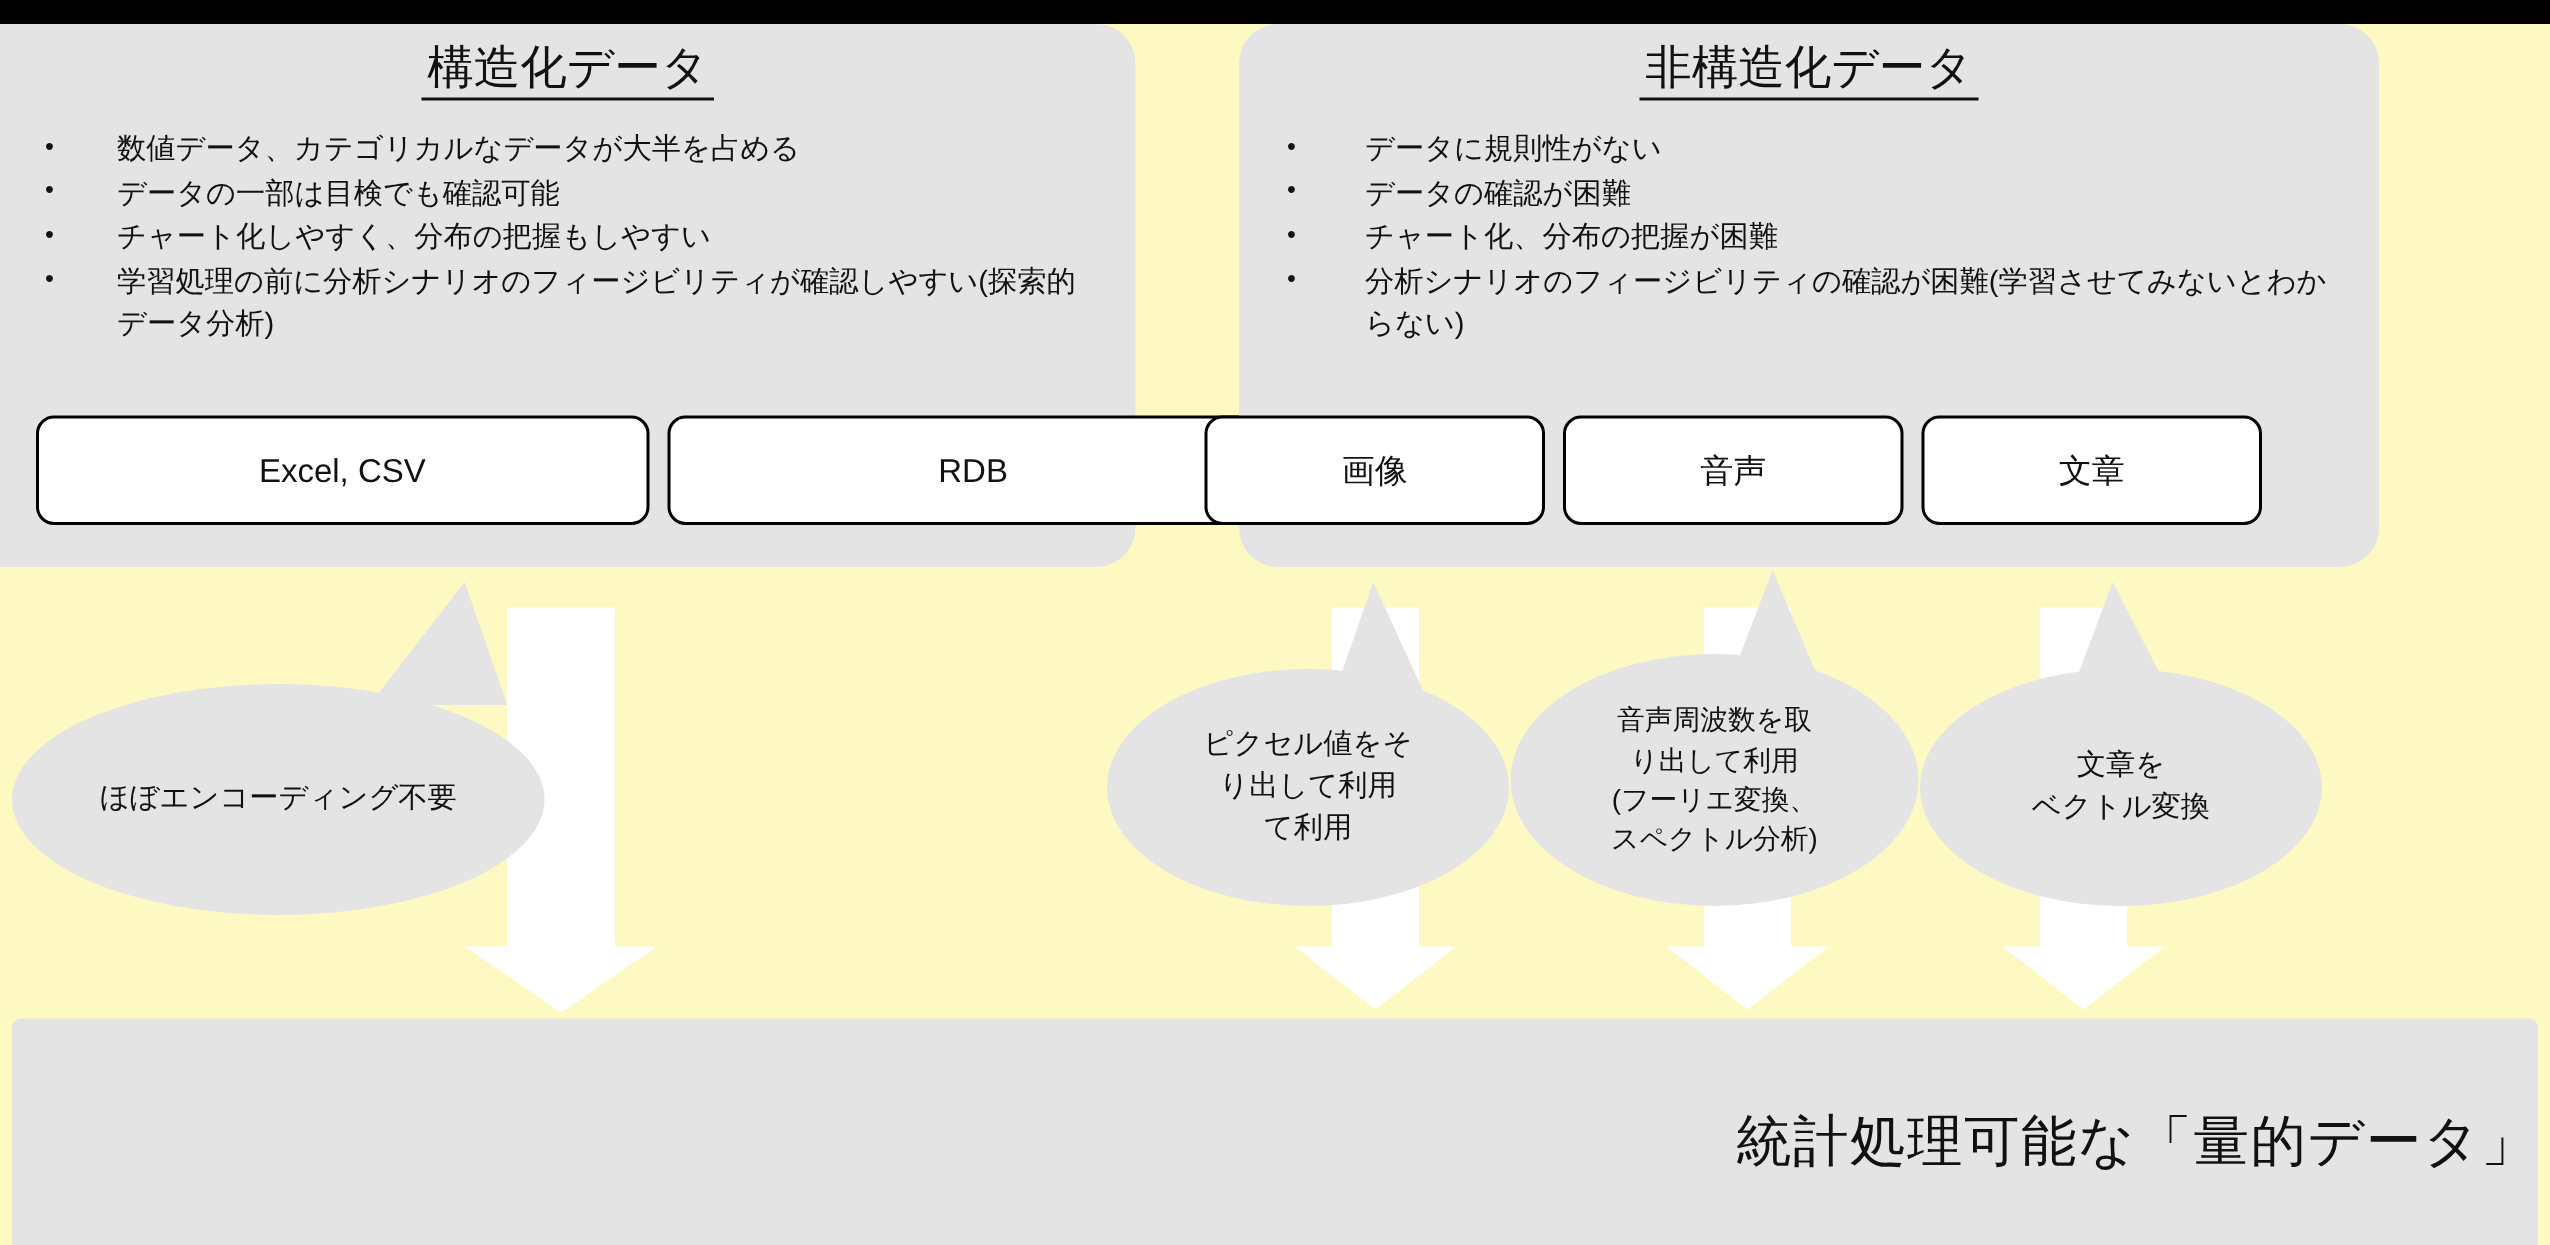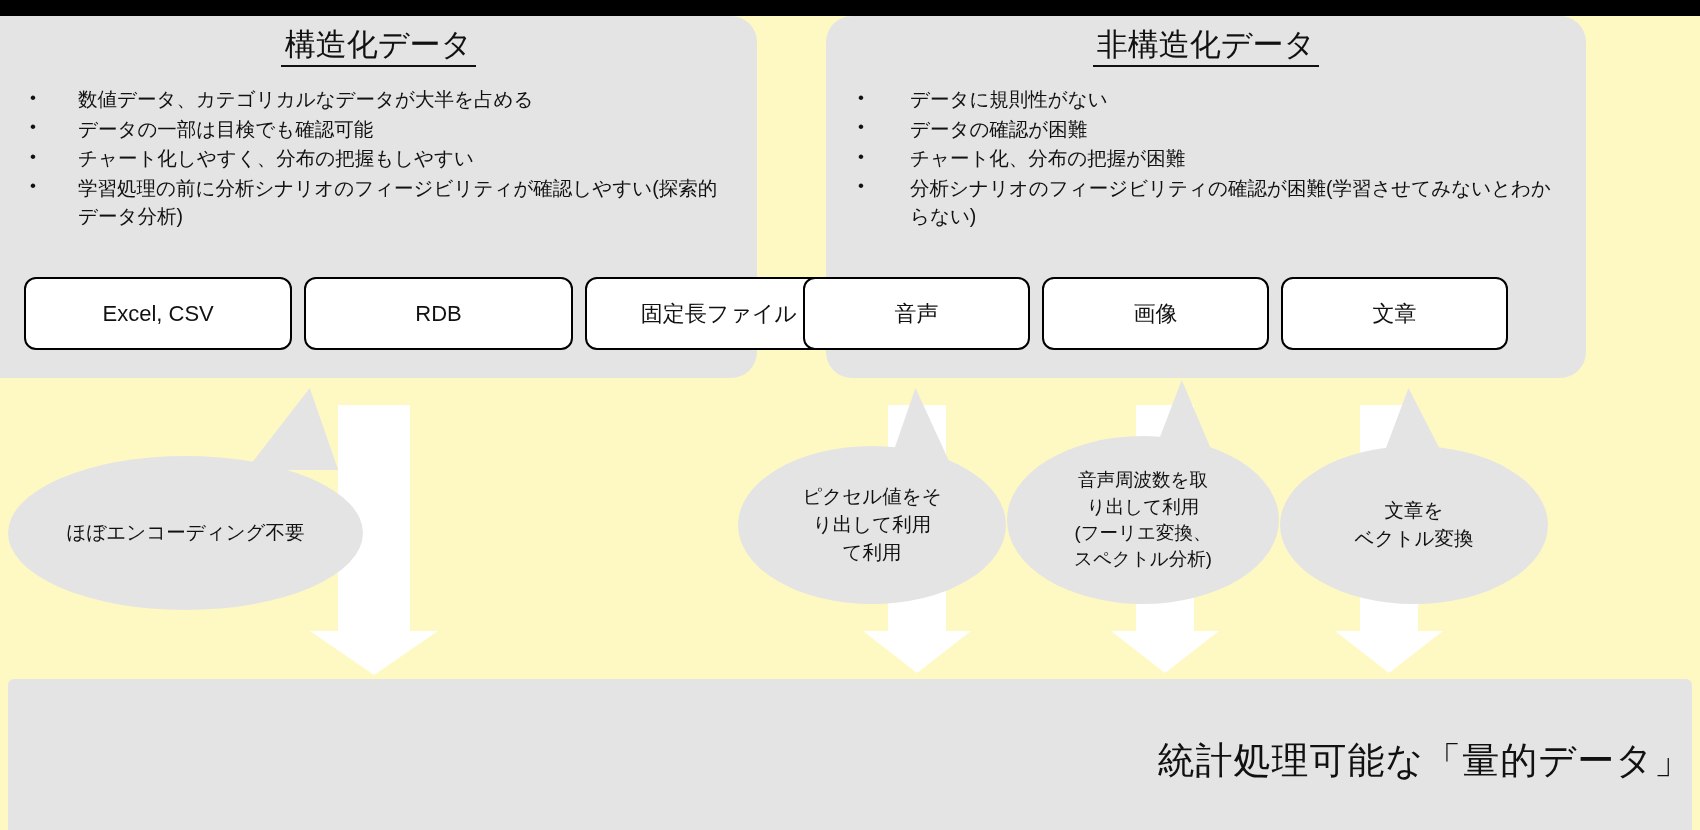--- a/index.html
+++ b/index.html
@@ -210,23 +210,20 @@
     </ul>
   </div>
 
   <div class="boxrow" id="boxrow-structured">
     <div class="srcbox">
       <span>Excel, CSV</span>
     </div>
     <div class="srcbox">
       <span>RDB</span>
     </div>
-    <div class="srcbox">
-      <span>固定長ファイル</span>
-    </div>
   </div>
 
   <div class="panel" id="panel-unstructured">
     <div class="panel-title">
       <span>非構造化データ</span>
     </div>
     <ul class="bullets">
       <li>
         <span class="dot">•</span>
         <span>データに規則性がない</span>
@@ -241,24 +238,24 @@
       </li>
       <li>
         <span class="dot">•</span>
         <span>分析シナリオのフィージビリティの確認が困難(学習させてみないとわからない)</span>
       </li>
     </ul>
   </div>
 
   <div class="boxrow" id="boxrow-unstructured">
     <div class="srcbox">
+      <span>画像</span>
+    </div>
+    <div class="srcbox">
       <span>音声</span>
-    </div>
-    <div class="srcbox">
-      <span>画像</span>
     </div>
     <div class="srcbox">
       <span>文章</span>
     </div>
   </div>
 
   <div class="callout" style="left:8px; top:440px; width:355px; height:154px;">
     <div class="tail" style="left:244px; top:-68px; border-width:0 40px 82px 52px; border-bottom-color:#E4E4E4; transform: skewX(-8deg);"></div>
     <div class="bubble">
       <div class="txt">ほぼエンコーディング不要</div>

